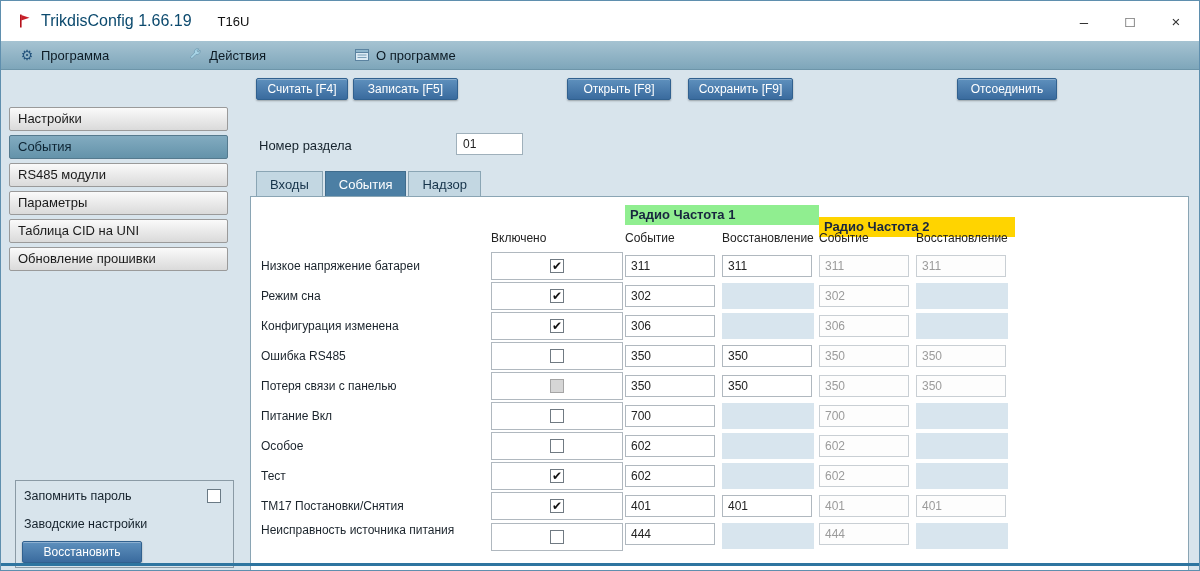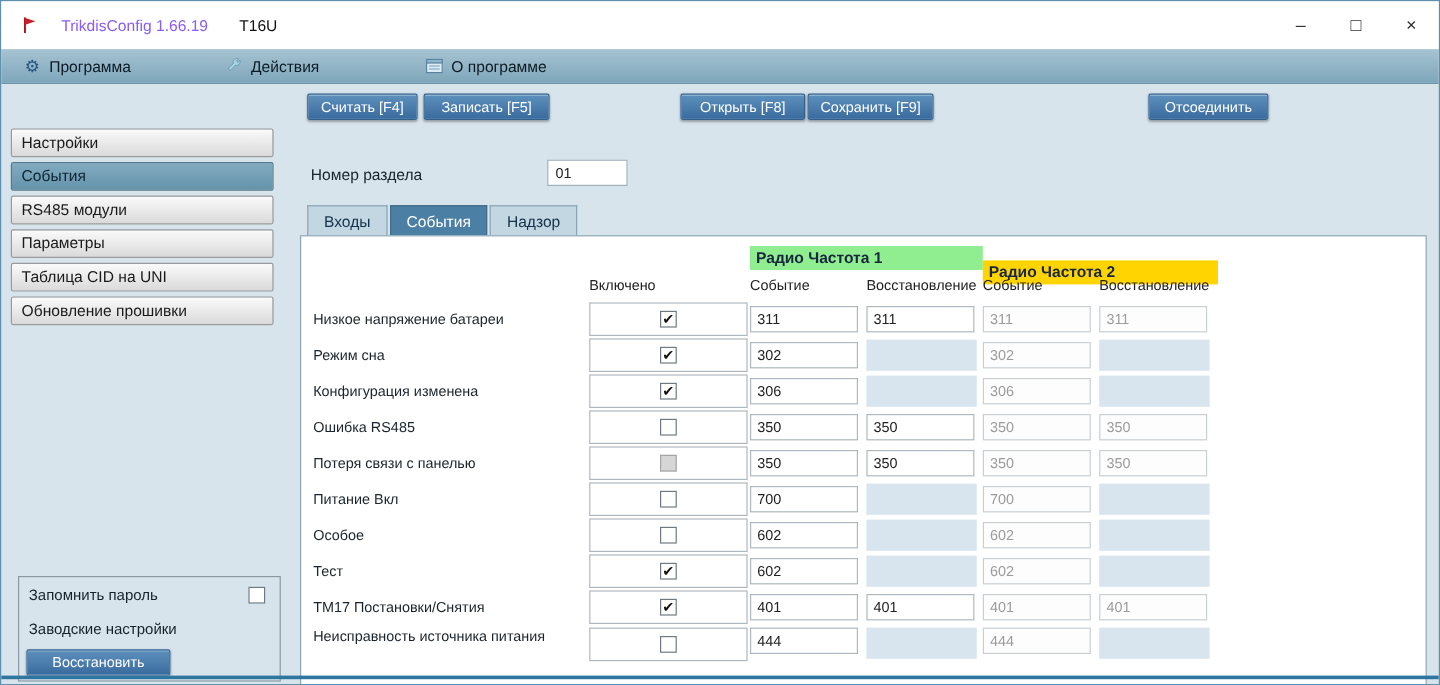--- a/index.html
+++ b/index.html
@@ -10,21 +10,21 @@
     position:relative;
     overflow:hidden;
     border:1px solid #5f8fae;
   }
   
   .titlebar {
     position:absolute; left:0; top:0; width:100%; height:40px;
     background:#ffffff; display:flex; align-items:center;
   }
   .app-icon { margin-left:16px; width:16px; height:16px; display:inline-block; }
-  .title { margin-left:18px; font-size:13px; color:#8b5cf6; }
+  .title { margin-left:8px; font-size:16px; color:#0c4a6e; }
   .device { margin-left:26px; font-size:13px; color:#111; }
   .wincontrols { position:absolute; right:0; top:0; height:40px; display:flex; }
   .winbtn {
     width:46px; height:40px; display:flex; align-items:center; justify-content:center;
     font-size:15px; color:#333; cursor:default;
   }
   
   .menubar {
     position:absolute; left:0; top:40px; width:100%; height:29px;
     background:linear-gradient(#a6c3d2,#7ea6ba);
@@ -170,21 +170,21 @@
         <line x1="2.5" y1="8.5" x2="11.5" y2="8.5" stroke="#7ba0b8"></line>
       </svg>
     </span>
     <span>О программе</span>
   </div>
 </div>
 
 <button class="tbtn" style="left:255px;width:92px">Считать [F4]</button>
 <button class="tbtn" style="left:352px;width:105px">Записать [F5]</button>
 <button class="tbtn" style="left:566px;width:104px">Открыть [F8]</button>
-<button class="tbtn" style="left:672px;width:105px">Сохранить [F9]</button>
+<button class="tbtn" style="left:687px;width:105px">Сохранить [F9]</button>
 <button class="tbtn" style="left:956px;width:100px">Отсоединить</button>
 
 <div class="sidebar">
   <div class="sbitem">Настройки</div>
   <div class="sbitem selected">События</div>
   <div class="sbitem">RS485 модули</div>
   <div class="sbitem">Параметры</div>
   <div class="sbitem">Таблица CID на UNI</div>
   <div class="sbitem">Обновление прошивки</div>
 </div>

